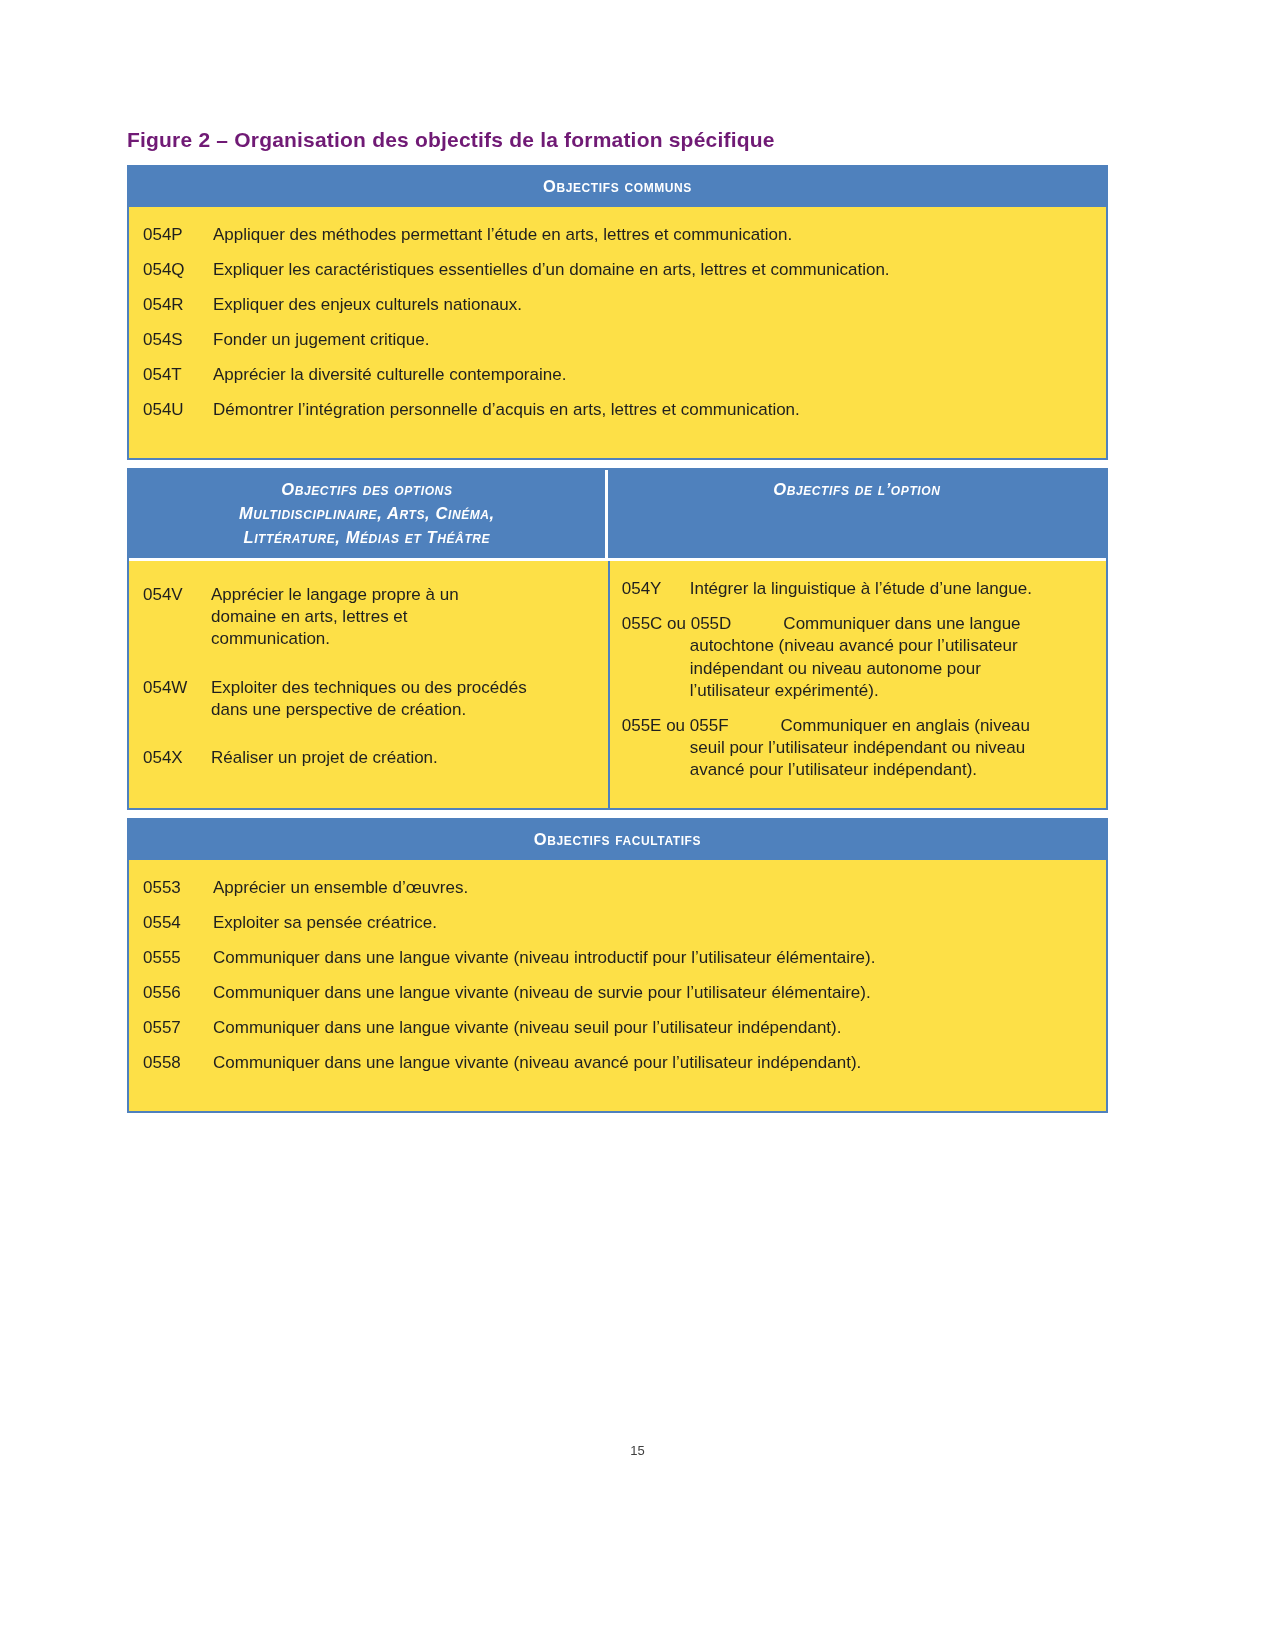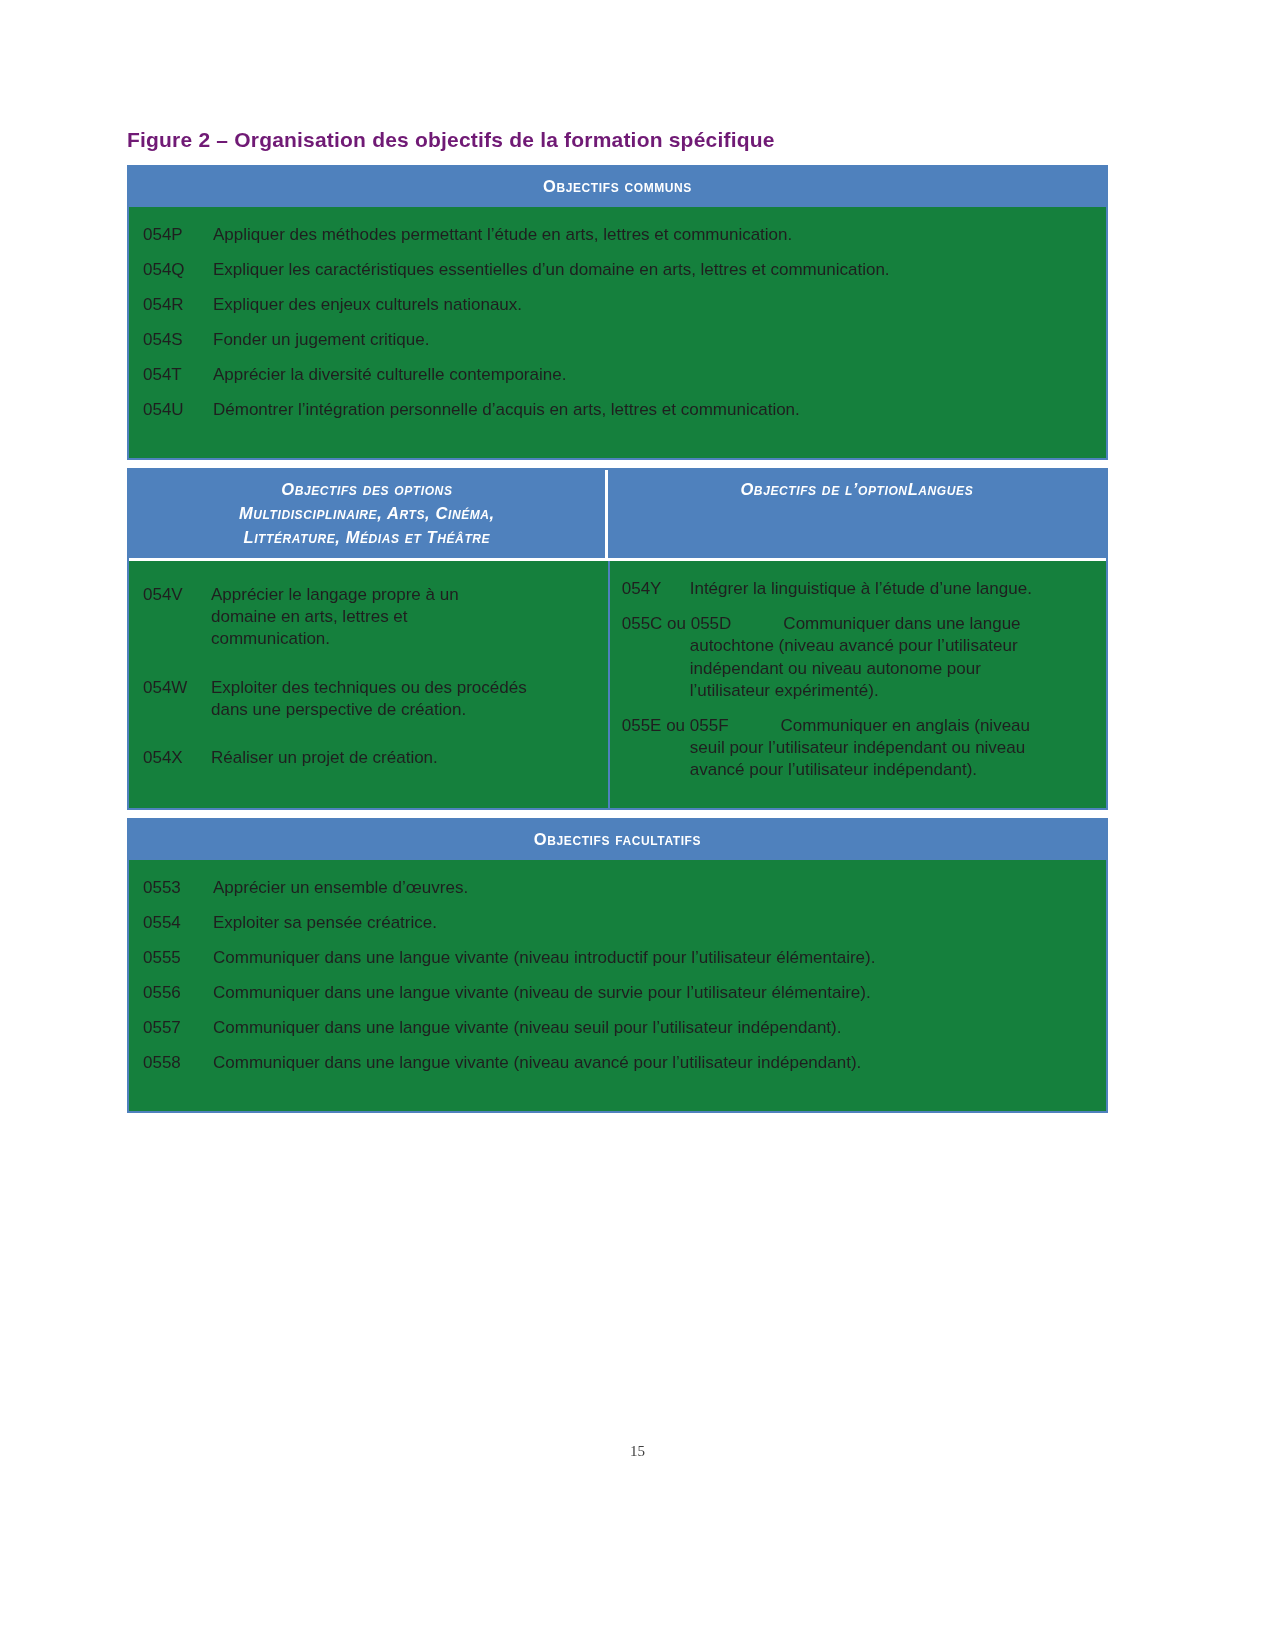--- a/index.html
+++ b/index.html
@@ -18,21 +18,21 @@
   .figure-title {
     font-size: 21px;
     font-weight: bold;
     color: #701a75;
     margin-bottom: 13px;
     letter-spacing: 0.2px;
   }
   .section {
     border: 2px solid #4f81bd;
     margin-bottom: 8px;
-    background: #15803d;
+    background: #fde047;
   }
   .hdr {
     background: #4f81bd;
     color: #ffffff;
     font-weight: bold;
     font-variant: small-caps;
     letter-spacing: 0.6px;
     font-size: 16.5px;
     text-align: center;
     padding: 8px 6px;
@@ -93,23 +93,22 @@
     padding-left: 68px;
     text-indent: -68px;
   }
   .opt-right .item .code, .opt-left .item .code { width: 68px; }
   .page-number {
     position: absolute;
     top: 1443px;
     left: 0;
     width: 100%;
     text-align: center;
-    font-size: 15px;
+    font-size: 13px;
     color: #404040;
-    font-family: Liberation Serif, serif;
   }
 </style>
 </head>
 <body>
 
 <div class="content">
 
   <div class="figure-title">Figure 2 – Organisation des objectifs de la formation spécifique</div>
 
   <div class="section">
@@ -126,21 +125,20 @@
 
   <div class="section">
     <div class="opt-headers">
       <div class="hdr hdr-cell-left">
         <div>Objectifs des options</div>
         <div>Multidisciplinaire, Arts, Cinéma,</div>
         <div>Littérature, Médias et Théâtre</div>
       </div>
       <div class="hdr hdr-cell-right">
         <div>Objectifs de l’option</div>
-        <div>Langues</div>
       </div>
     </div>
     <div class="opt-body">
       <div class="opt-left">
         <div class="item"><span class="code">054V</span><span>Apprécier le langage propre à un domaine en arts, lettres et communication.</span></div>
         <div class="item"><span class="code">054W</span><span>Exploiter des techniques ou des procédés dans une perspective de création.</span></div>
         <div class="item"><span class="code">054X</span><span>Réaliser un projet de création.</span></div>
       </div>
       <div class="opt-right">
         <div class="item"><span class="code">054Y</span><span>Intégrer la linguistique à l’étude d’une langue.</span></div>

